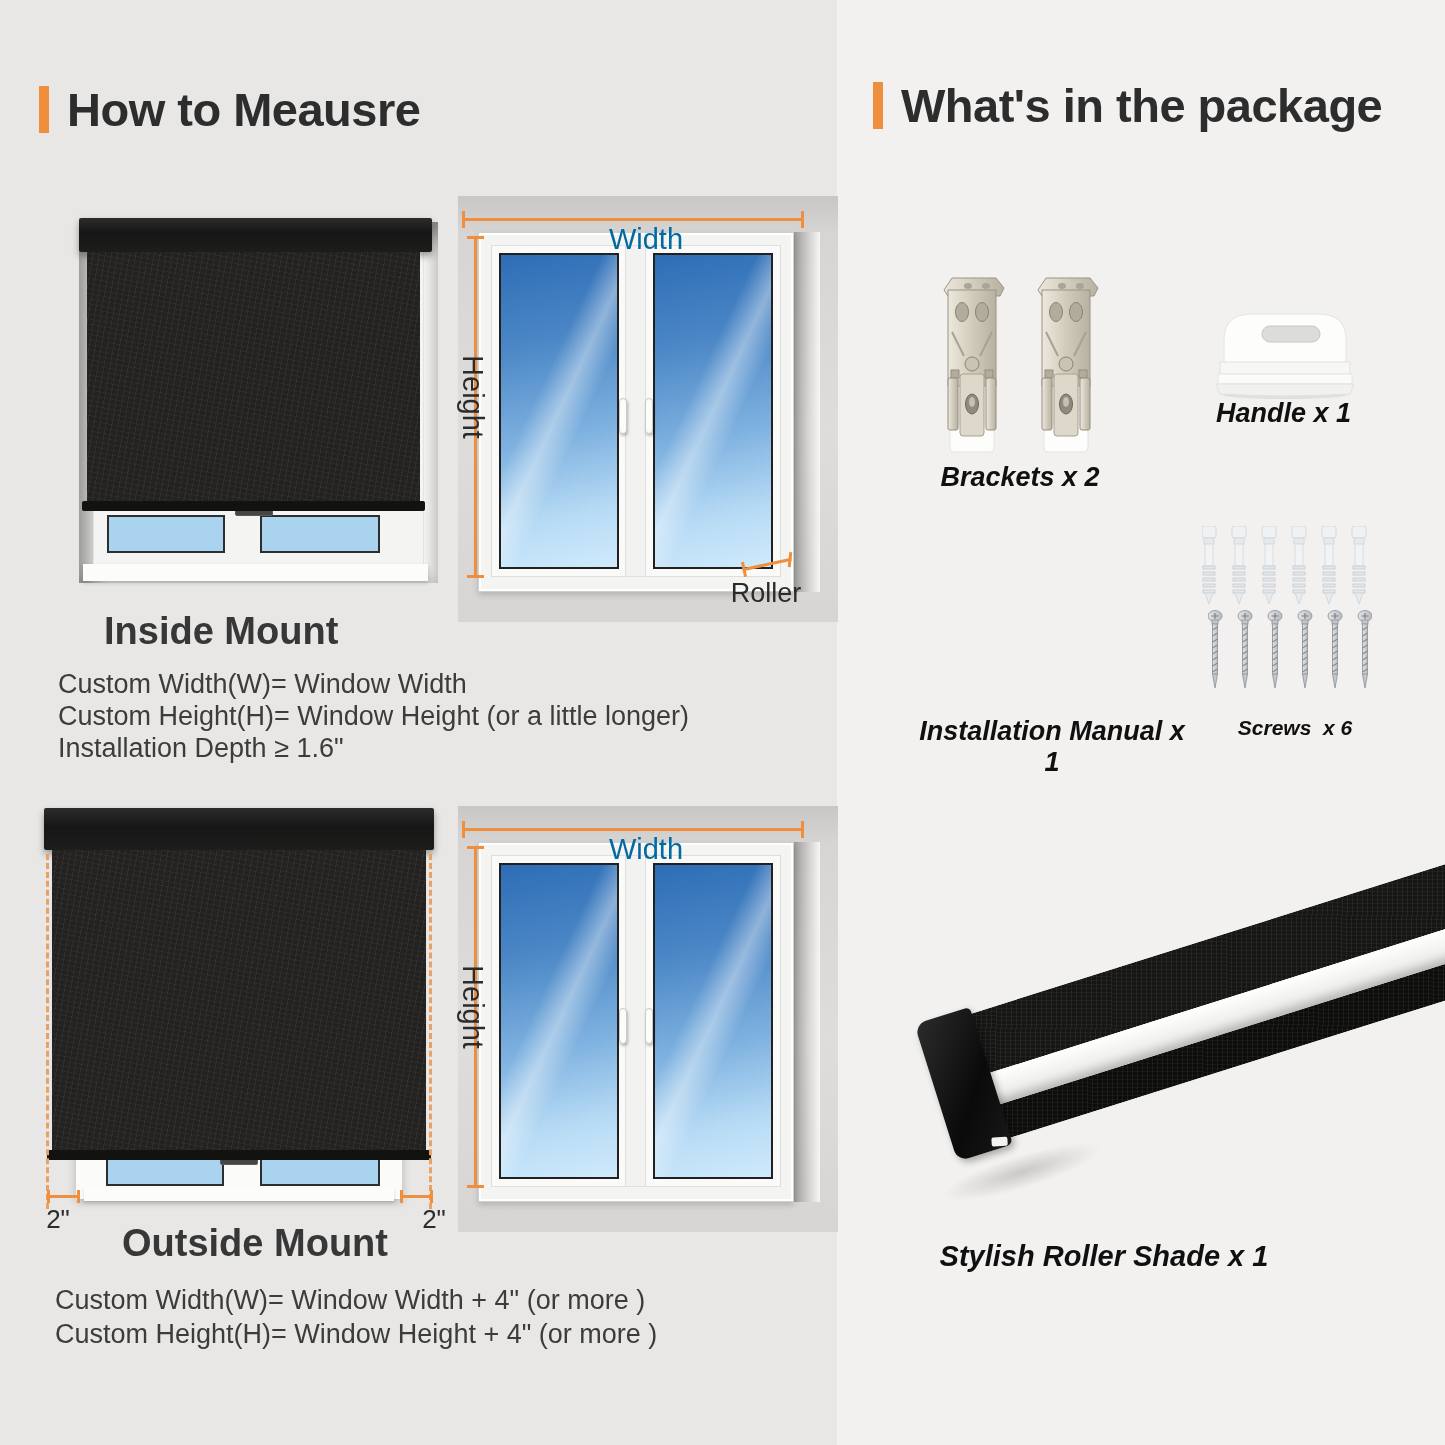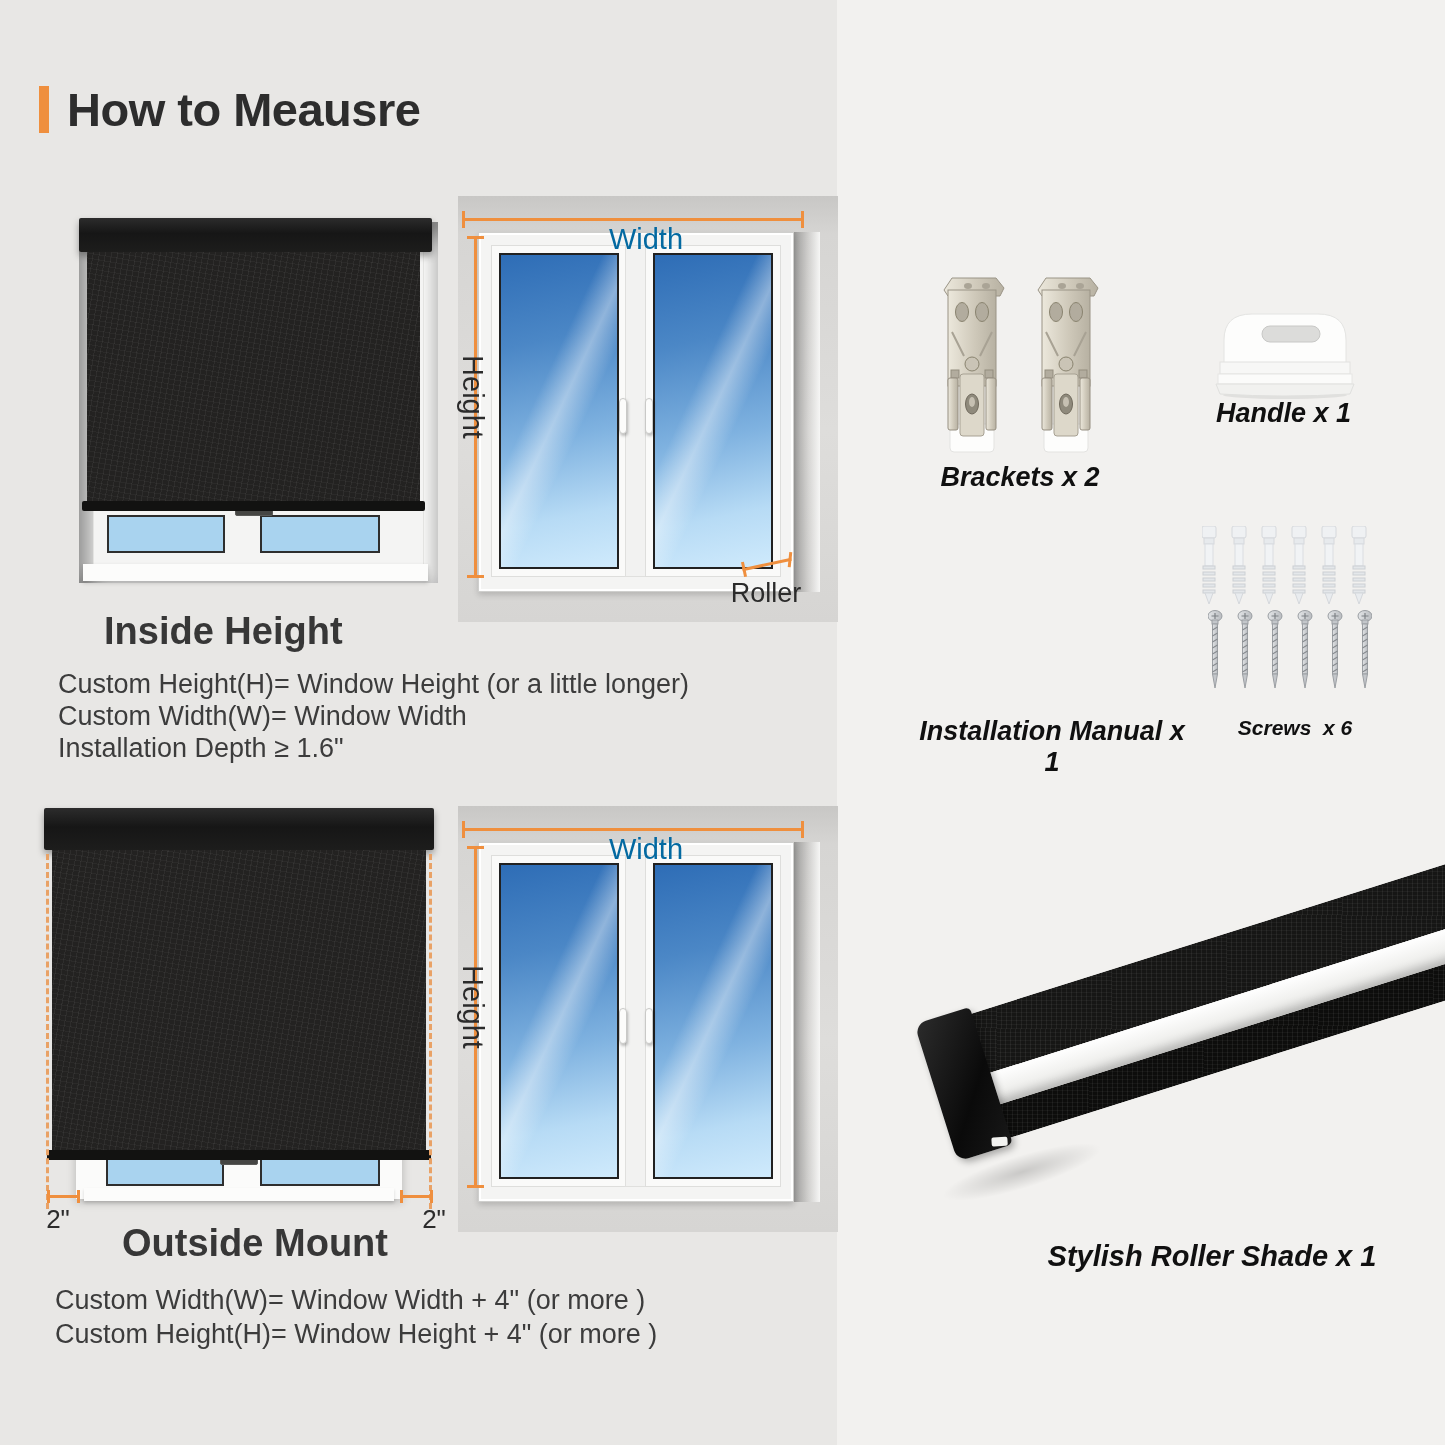--- a/index.html
+++ b/index.html
@@ -160,24 +160,24 @@
     </div>
     <div class="wdg-reveal"></div>
     <div class="h-arrow width-arrow"></div>
     <div class="width-label">Width</div>
     <div class="v-arrow height-arrow"></div>
     <div class="height-label">Height</div>
     <div class="depth-line"></div>
     <div class="depth-label">Roller</div>
   </div>
 
-  <div class="mount-heading" style="left:104px;top:610px;">Inside Height</div>
+  <div class="mount-heading" style="left:104px;top:610px;">Inside Mount</div>
   <div class="measure-text" style="left:58px;top:668px;">
+    <div>Custom Width(W)= Window Width</div>
     <div>Custom Height(H)= Window Height (or a little longer)</div>
-    <div>Custom Width(W)= Window Width</div>
     <div>Installation Depth ≥ 1.6"</div>
   </div>
 
   <div class="photo-out">
     <div class="win-behind"></div>
     <div class="pane l"></div>
     <div class="pane r"></div>
     <div class="sill"></div>
     <div class="cassette"></div>
     <div class="fabric tex">
@@ -210,20 +210,24 @@
     <div class="v-arrow height-arrow"></div>
     <div class="height-label">Height</div>
   </div>
 
   <div class="mount-heading" style="left:122px;top:1222px;">Outside Mount</div>
   <div class="measure-text" style="left:55px;top:1283px;line-height:34px;">
     <div>Custom Width(W)= Window Width + 4" (or more )</div>
     <div>Custom Height(H)= Window Height + 4" (or more )</div>
   </div>
 
+  <div class="sec-title" style="left:873px;top:78px;">
+    <span class="accent-bar"></span>
+    <h1>What's in the package</h1>
+  </div>
 
   <svg width="70" height="180" viewBox="0 0 70 180" style="position:absolute;left:938px;top:274px;">
     <defs>
       <linearGradient id="met" x1="0" y1="0" x2="1" y2="0">
         <stop offset="0" stop-color="#ece8dc"></stop>
           <stop offset="0.55" stop-color="#cfc9ba"></stop>
           <stop offset="1" stop-color="#b7b1a2"></stop>
       </linearGradient>
     </defs>
     <g id="bracket">
@@ -309,15 +313,15 @@
 
   <div class="shade-wrap">
     <div class="shade-shadow"></div>
     <div class="bar-rot">
       <div class="bt tex2"></div>
       <div class="br"></div>
       <div class="bl tex2"></div>
       <div class="cap"></div>
     </div>
   </div>
-  <div class="ilabel" style="left:1047px;top:1240px;width:330px;font-size:29px;">Stylish Roller Shade x 1</div>
+  <div class="ilabel" style="left:939px;top:1240px;width:330px;font-size:29px;">Stylish Roller Shade x 1</div>
 
 </div>
 
 </body></html>

